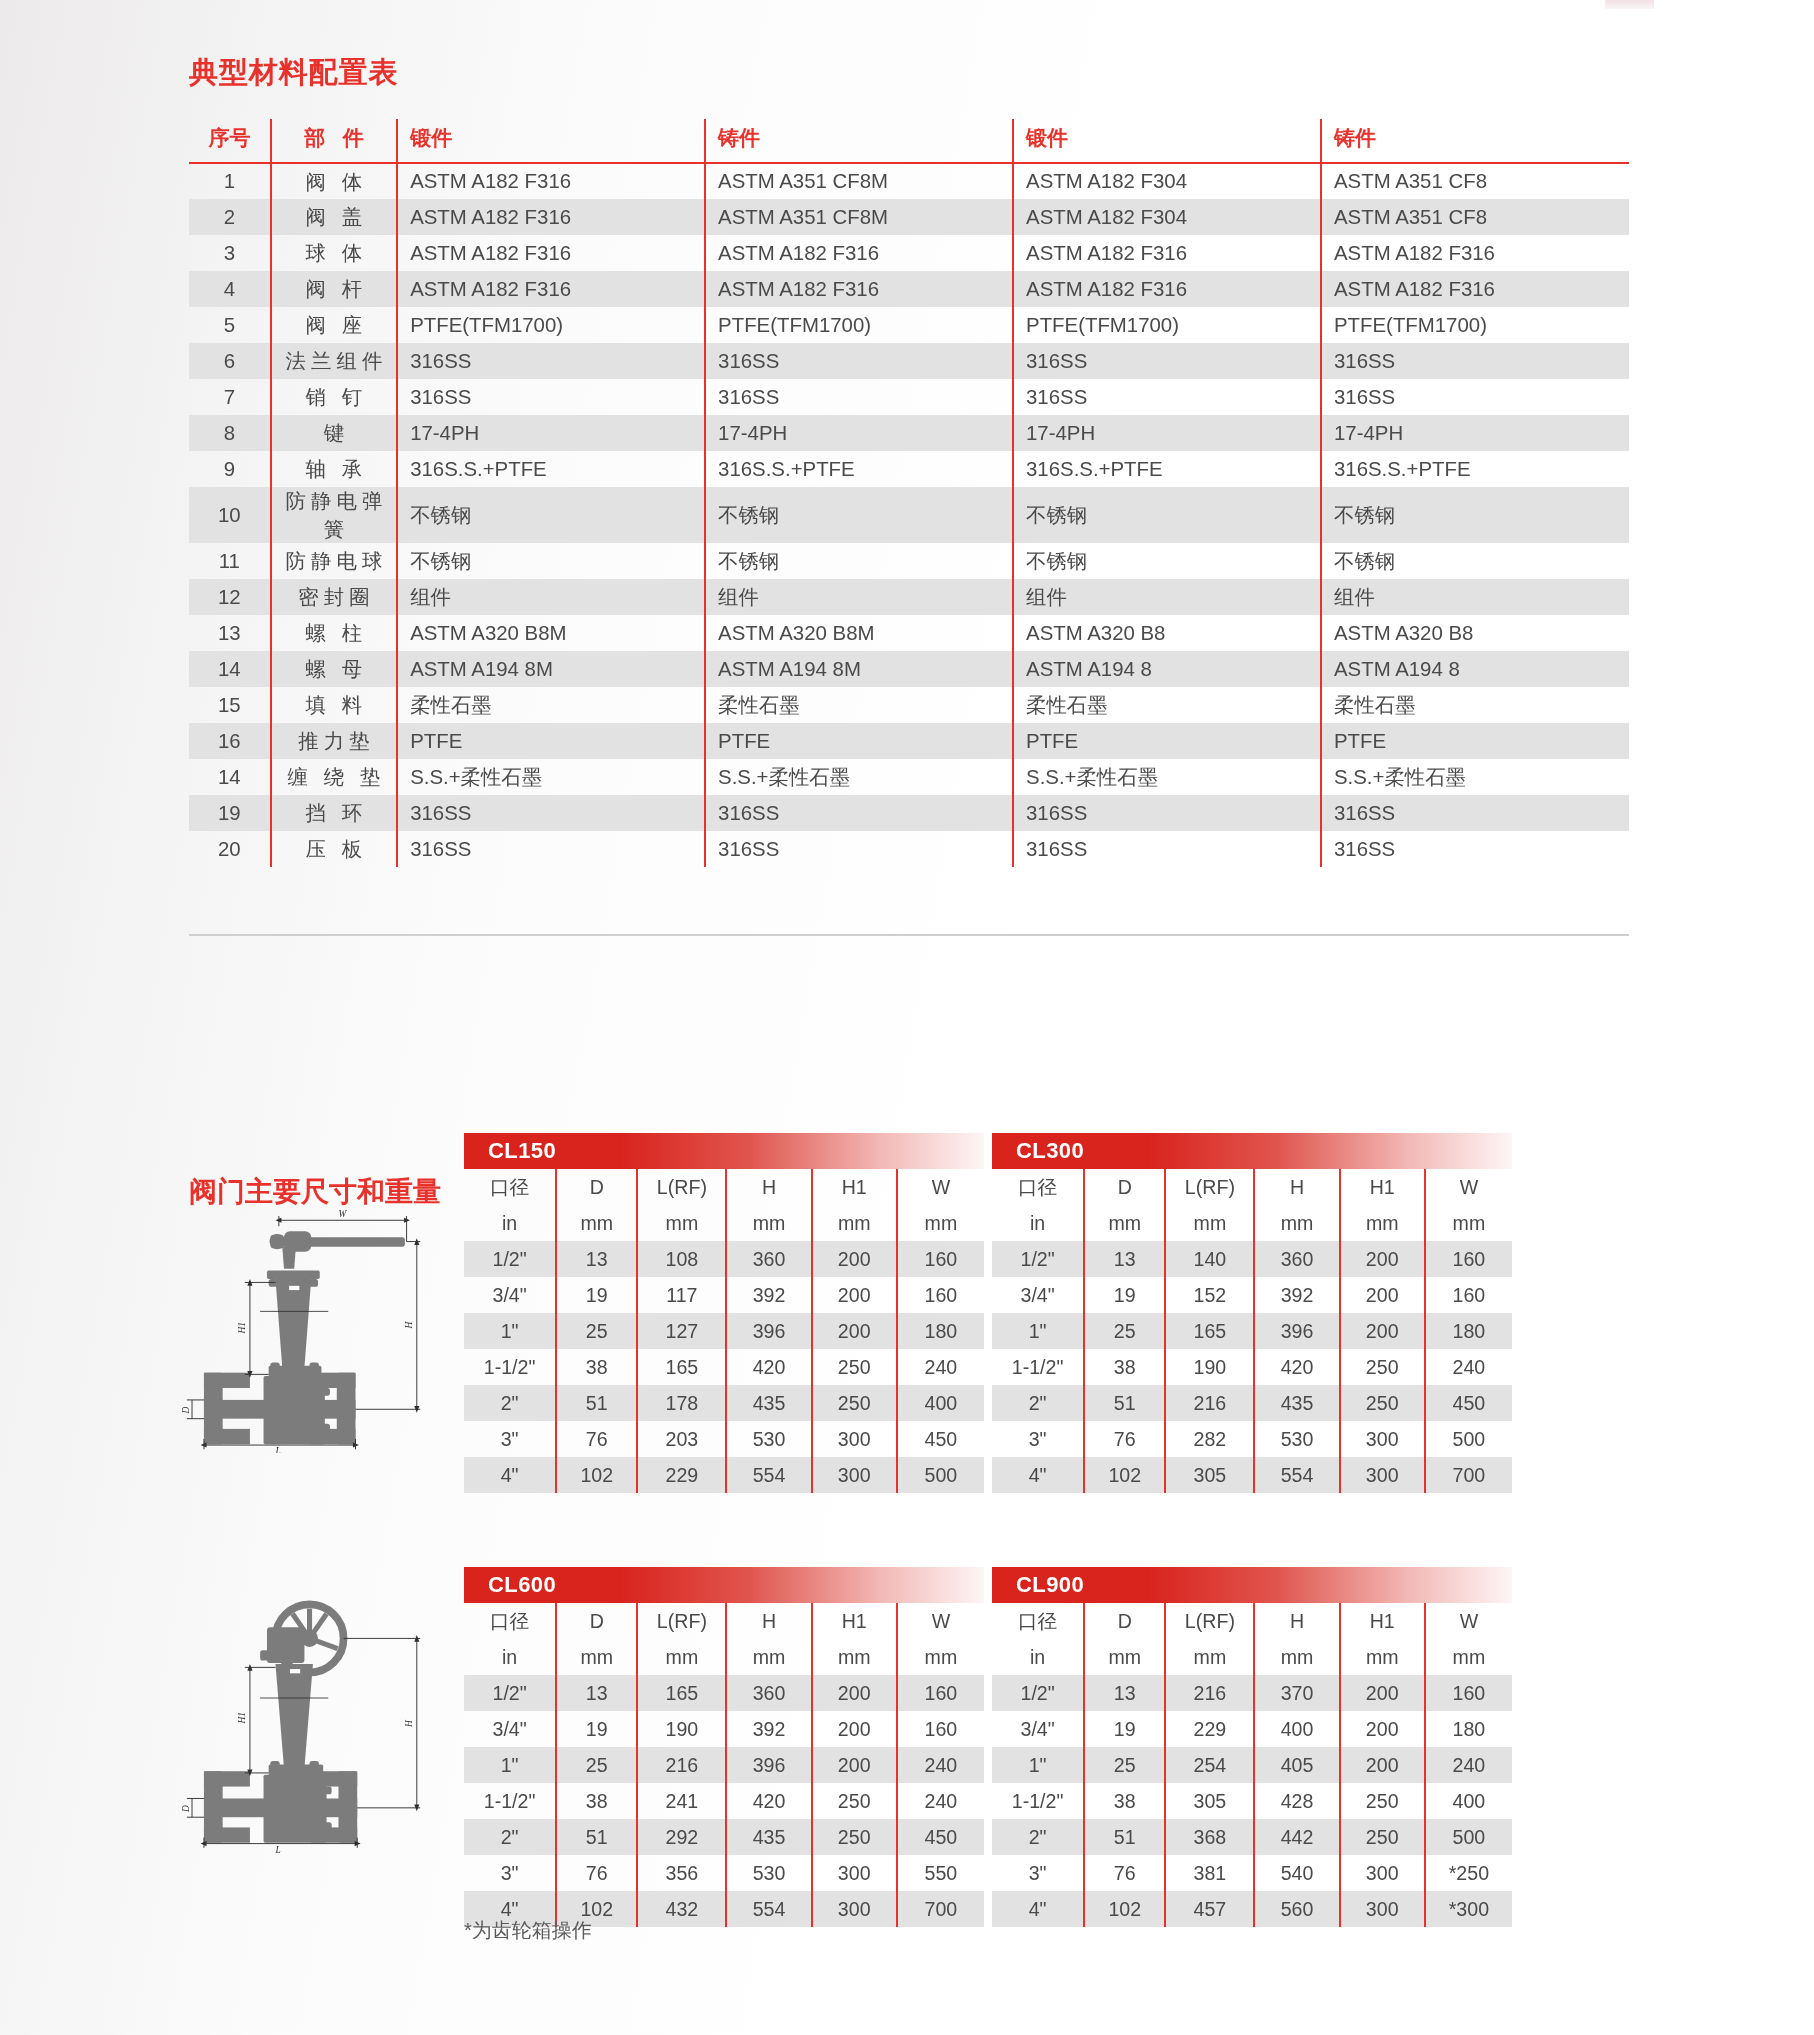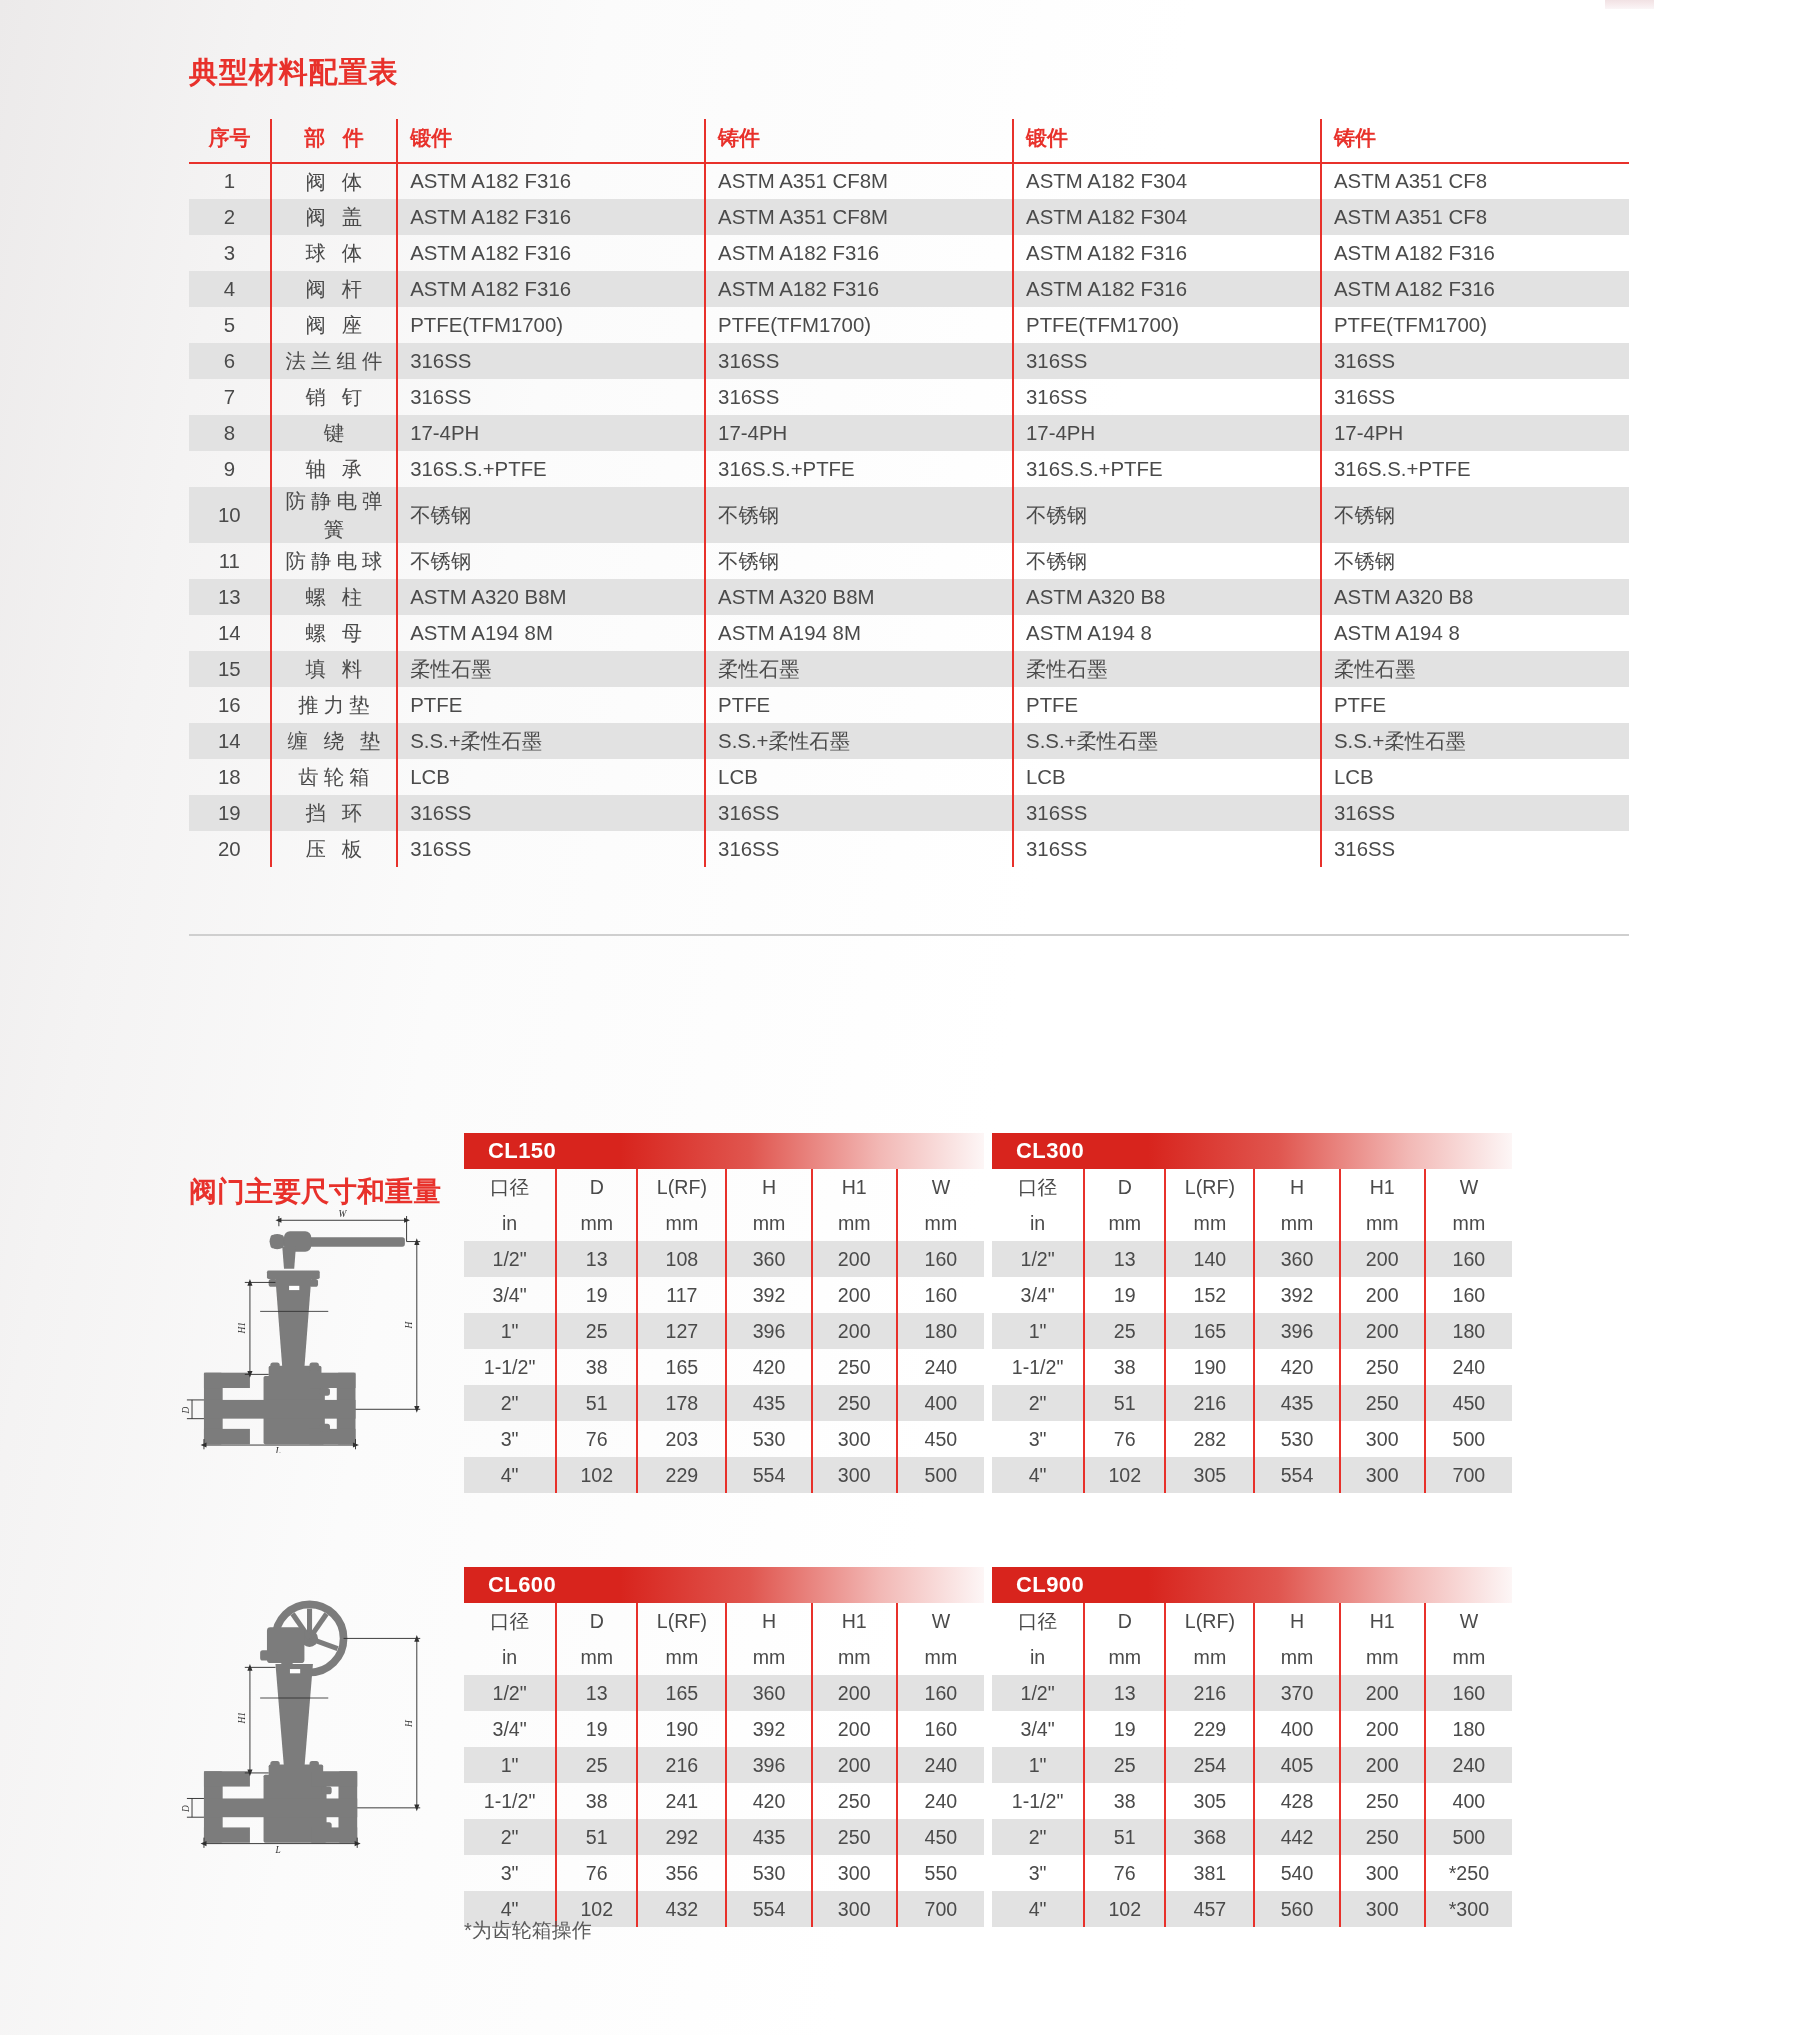--- a/index.html
+++ b/index.html
@@ -207,20 +207,28 @@
         </tr>
         <tr>
           <td class="c-no vline">11</td>
           <td class="c-part vline">防静电球</td>
           <td class="c-mat vline">不锈钢</td>
           <td class="c-mat vline">不锈钢</td>
           <td class="c-mat vline">不锈钢</td>
           <td class="c-mat">不锈钢</td>
         </tr>
         <tr>
+          <td class="c-no vline">12</td>
+          <td class="c-part vline">密封圈</td>
+          <td class="c-mat vline">组件</td>
+          <td class="c-mat vline">组件</td>
+          <td class="c-mat vline">组件</td>
+          <td class="c-mat">组件</td>
+        </tr>
+        <tr>
           <td class="c-no vline">13</td>
           <td class="c-part vline">螺 柱</td>
           <td class="c-mat vline">ASTM A320 B8M</td>
           <td class="c-mat vline">ASTM A320 B8M</td>
           <td class="c-mat vline">ASTM A320 B8</td>
           <td class="c-mat">ASTM A320 B8</td>
         </tr>
         <tr>
           <td class="c-no vline">14</td>
           <td class="c-part vline">螺 母</td>
@@ -245,28 +253,20 @@
           <td class="c-mat vline">PTFE</td>
           <td class="c-mat">PTFE</td>
         </tr>
         <tr>
           <td class="c-no vline">14</td>
           <td class="c-part vline">缠 绕 垫</td>
           <td class="c-mat vline">S.S.+柔性石墨</td>
           <td class="c-mat vline">S.S.+柔性石墨</td>
           <td class="c-mat vline">S.S.+柔性石墨</td>
           <td class="c-mat">S.S.+柔性石墨</td>
-        </tr>
-        <tr>
-          <td class="c-no vline">18</td>
-          <td class="c-part vline">齿轮箱</td>
-          <td class="c-mat vline">LCB</td>
-          <td class="c-mat vline">LCB</td>
-          <td class="c-mat vline">LCB</td>
-          <td class="c-mat">LCB</td>
         </tr>
         <tr>
           <td class="c-no vline">19</td>
           <td class="c-part vline">挡 环</td>
           <td class="c-mat vline">316SS</td>
           <td class="c-mat vline">316SS</td>
           <td class="c-mat vline">316SS</td>
           <td class="c-mat">316SS</td>
         </tr>
         <tr>

